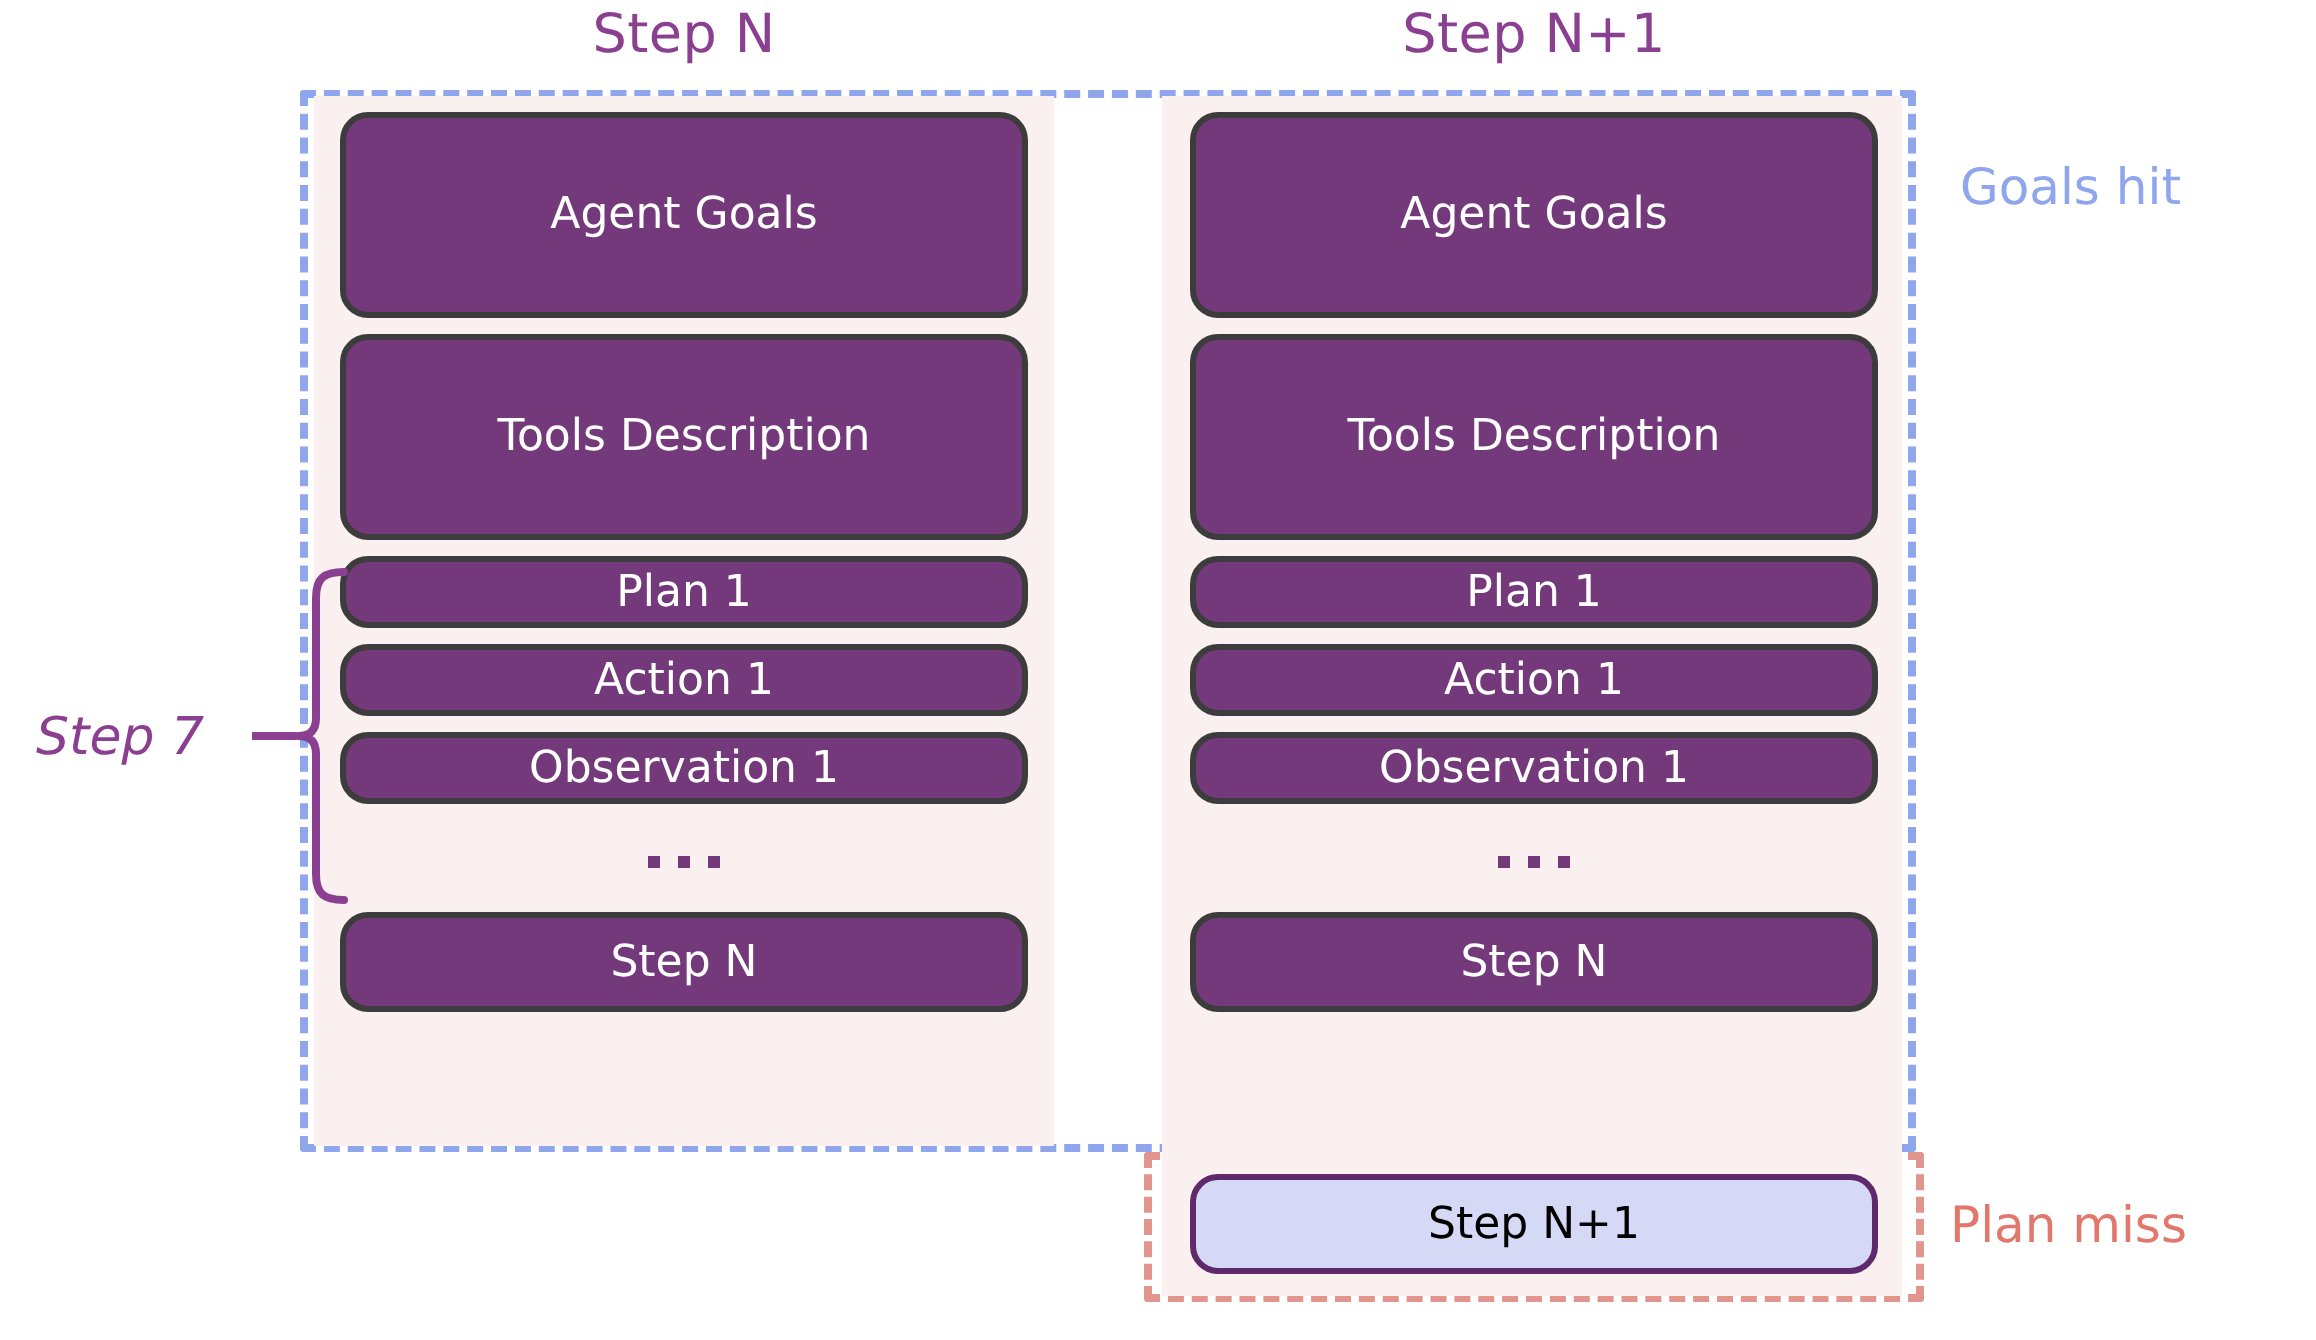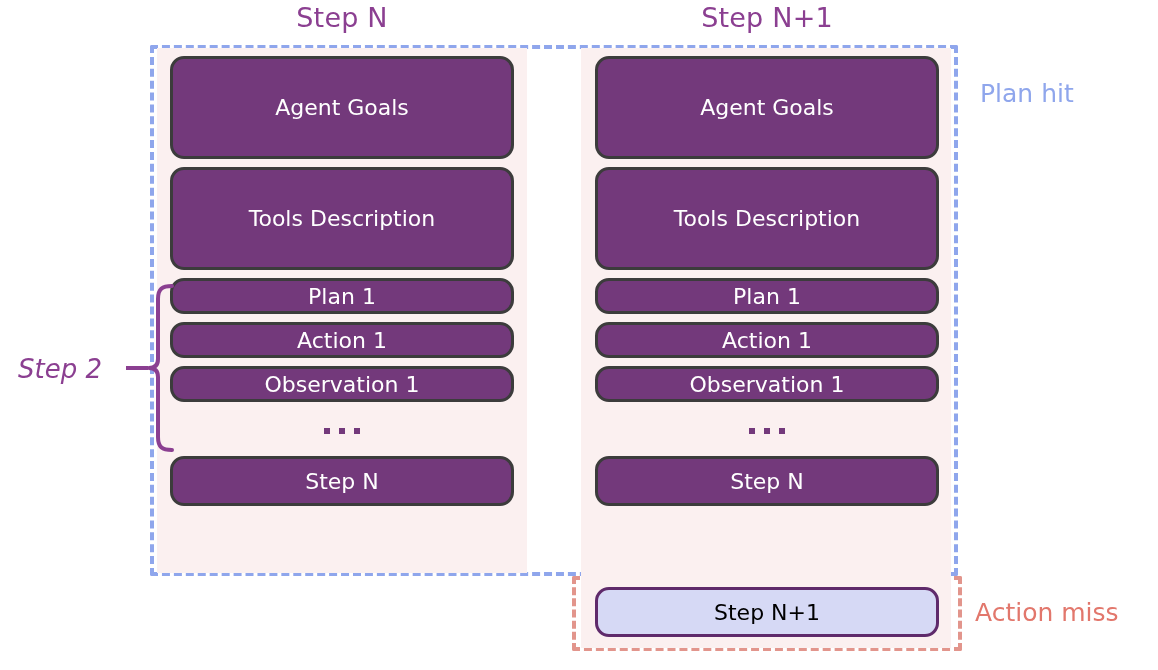--- a/index.html
+++ b/index.html
@@ -183,20 +183,20 @@
   <div class="ellipsis">
     <span></span>
     <span></span>
     <span></span>
   </div>
   <div class="pbox step">Step N</div>
 </div>
 
 <div class="missbox">Step N+1</div>
 
-<div class="annot" id="annot-cache-hit">Plan hit</div>
-<div class="annot" id="annot-cache-miss">Action miss</div>
-
-<div id="step1-label">Step 2</div>
+<div class="annot" id="annot-cache-hit">Goals hit</div>
+<div class="annot" id="annot-cache-miss">Plan miss</div>
+
+<div id="step1-label">Step 7</div>
 <svg id="step1-brace" viewBox="0 0 48 170">
   <path d="M 46 3 C 36 3 32 6 32 16 L 32 76 C 32 83 28 85 23 85 C 28 85 32 87 32 94 L 32 154 C 32 164 36 167 46 167" fill="none" stroke="#8b3f91" stroke-width="4" stroke-linecap="round"></path>
   <path d="M 0 85 L 22 85" fill="none" stroke="#8b3f91" stroke-width="4" stroke-linecap="round"></path>
 </svg>
 
 </body></html>

